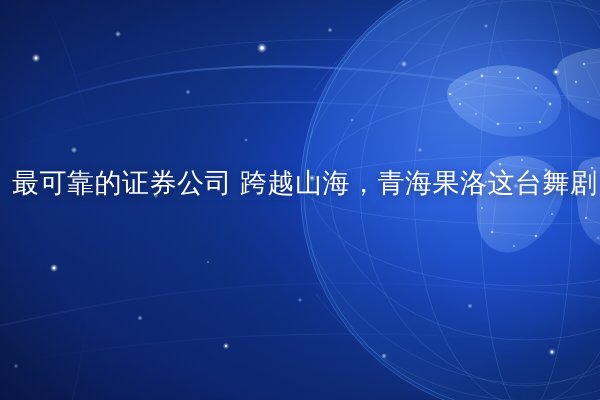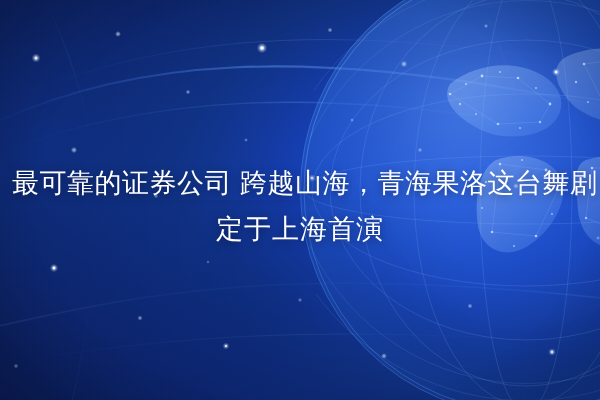--- a/index.html
+++ b/index.html
@@ -271,16 +271,15 @@
       <circle cx="552" cy="352" r="1.2" opacity="0.85"></circle>
       <circle cx="312" cy="178" r="1.1" opacity="0.8"></circle>
       <circle cx="226" cy="346" r="1.1" opacity="0.8"></circle>
     </g>
   </svg>
 
   <div class="vignette"></div>
 
   <div class="headline">
     <span class="line line1">最可靠的证券公司 跨越山海，青海果洛这台舞剧</span>
-    <span class="line line2">定于上海首演</span>
   </div>
 
 </div>
 
 </body></html>

